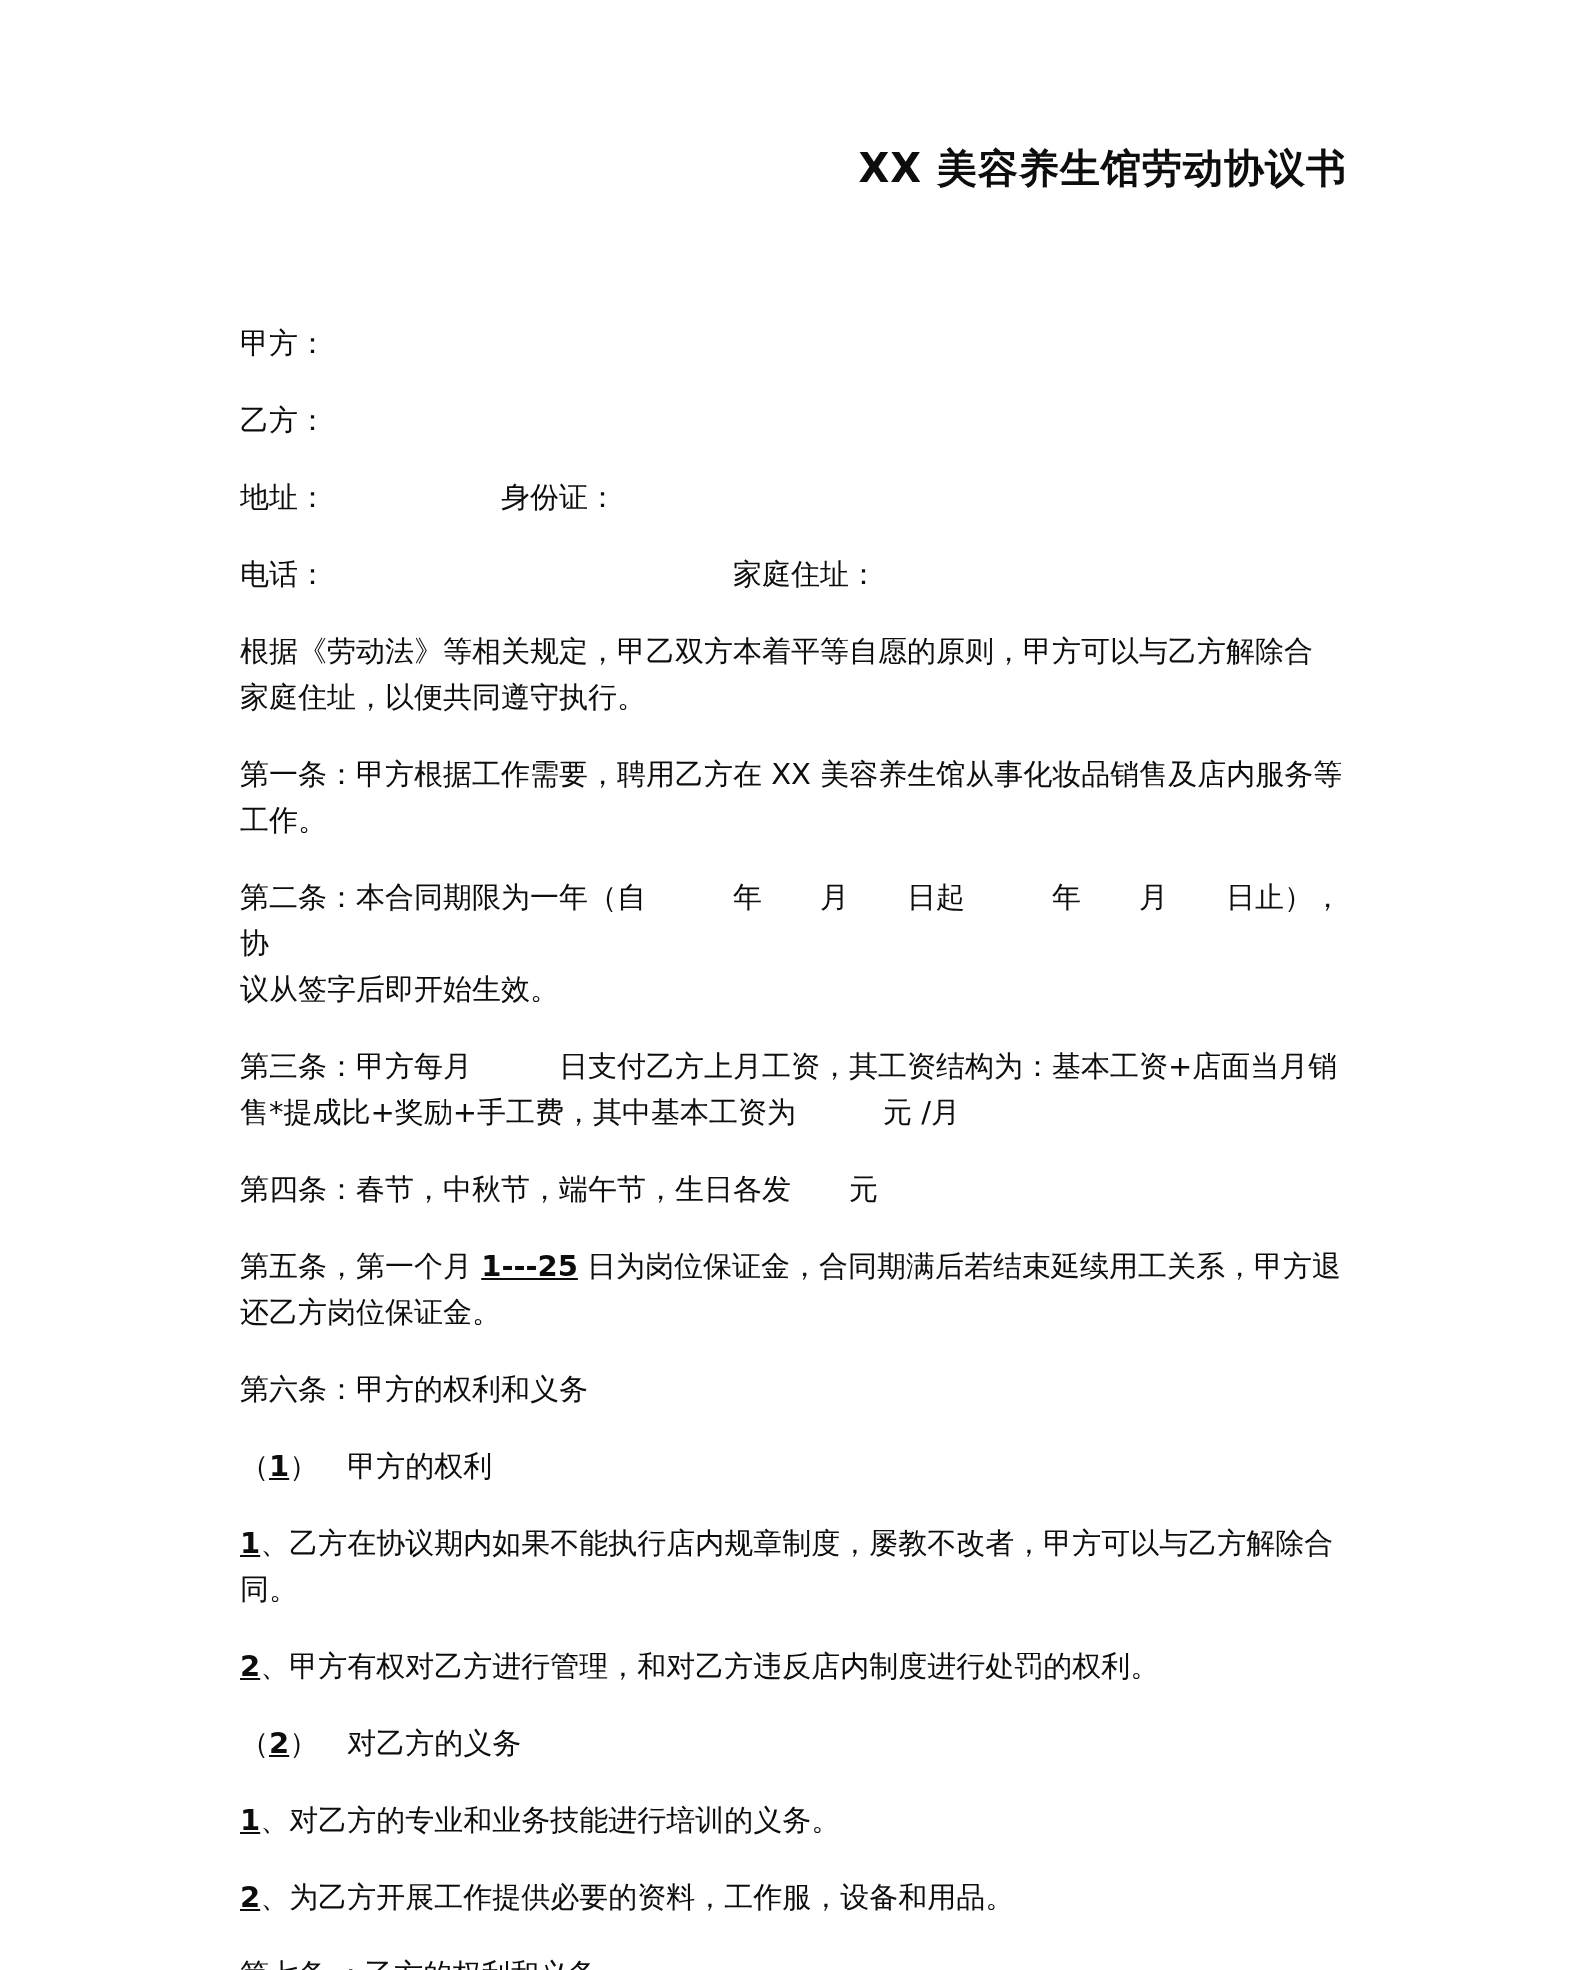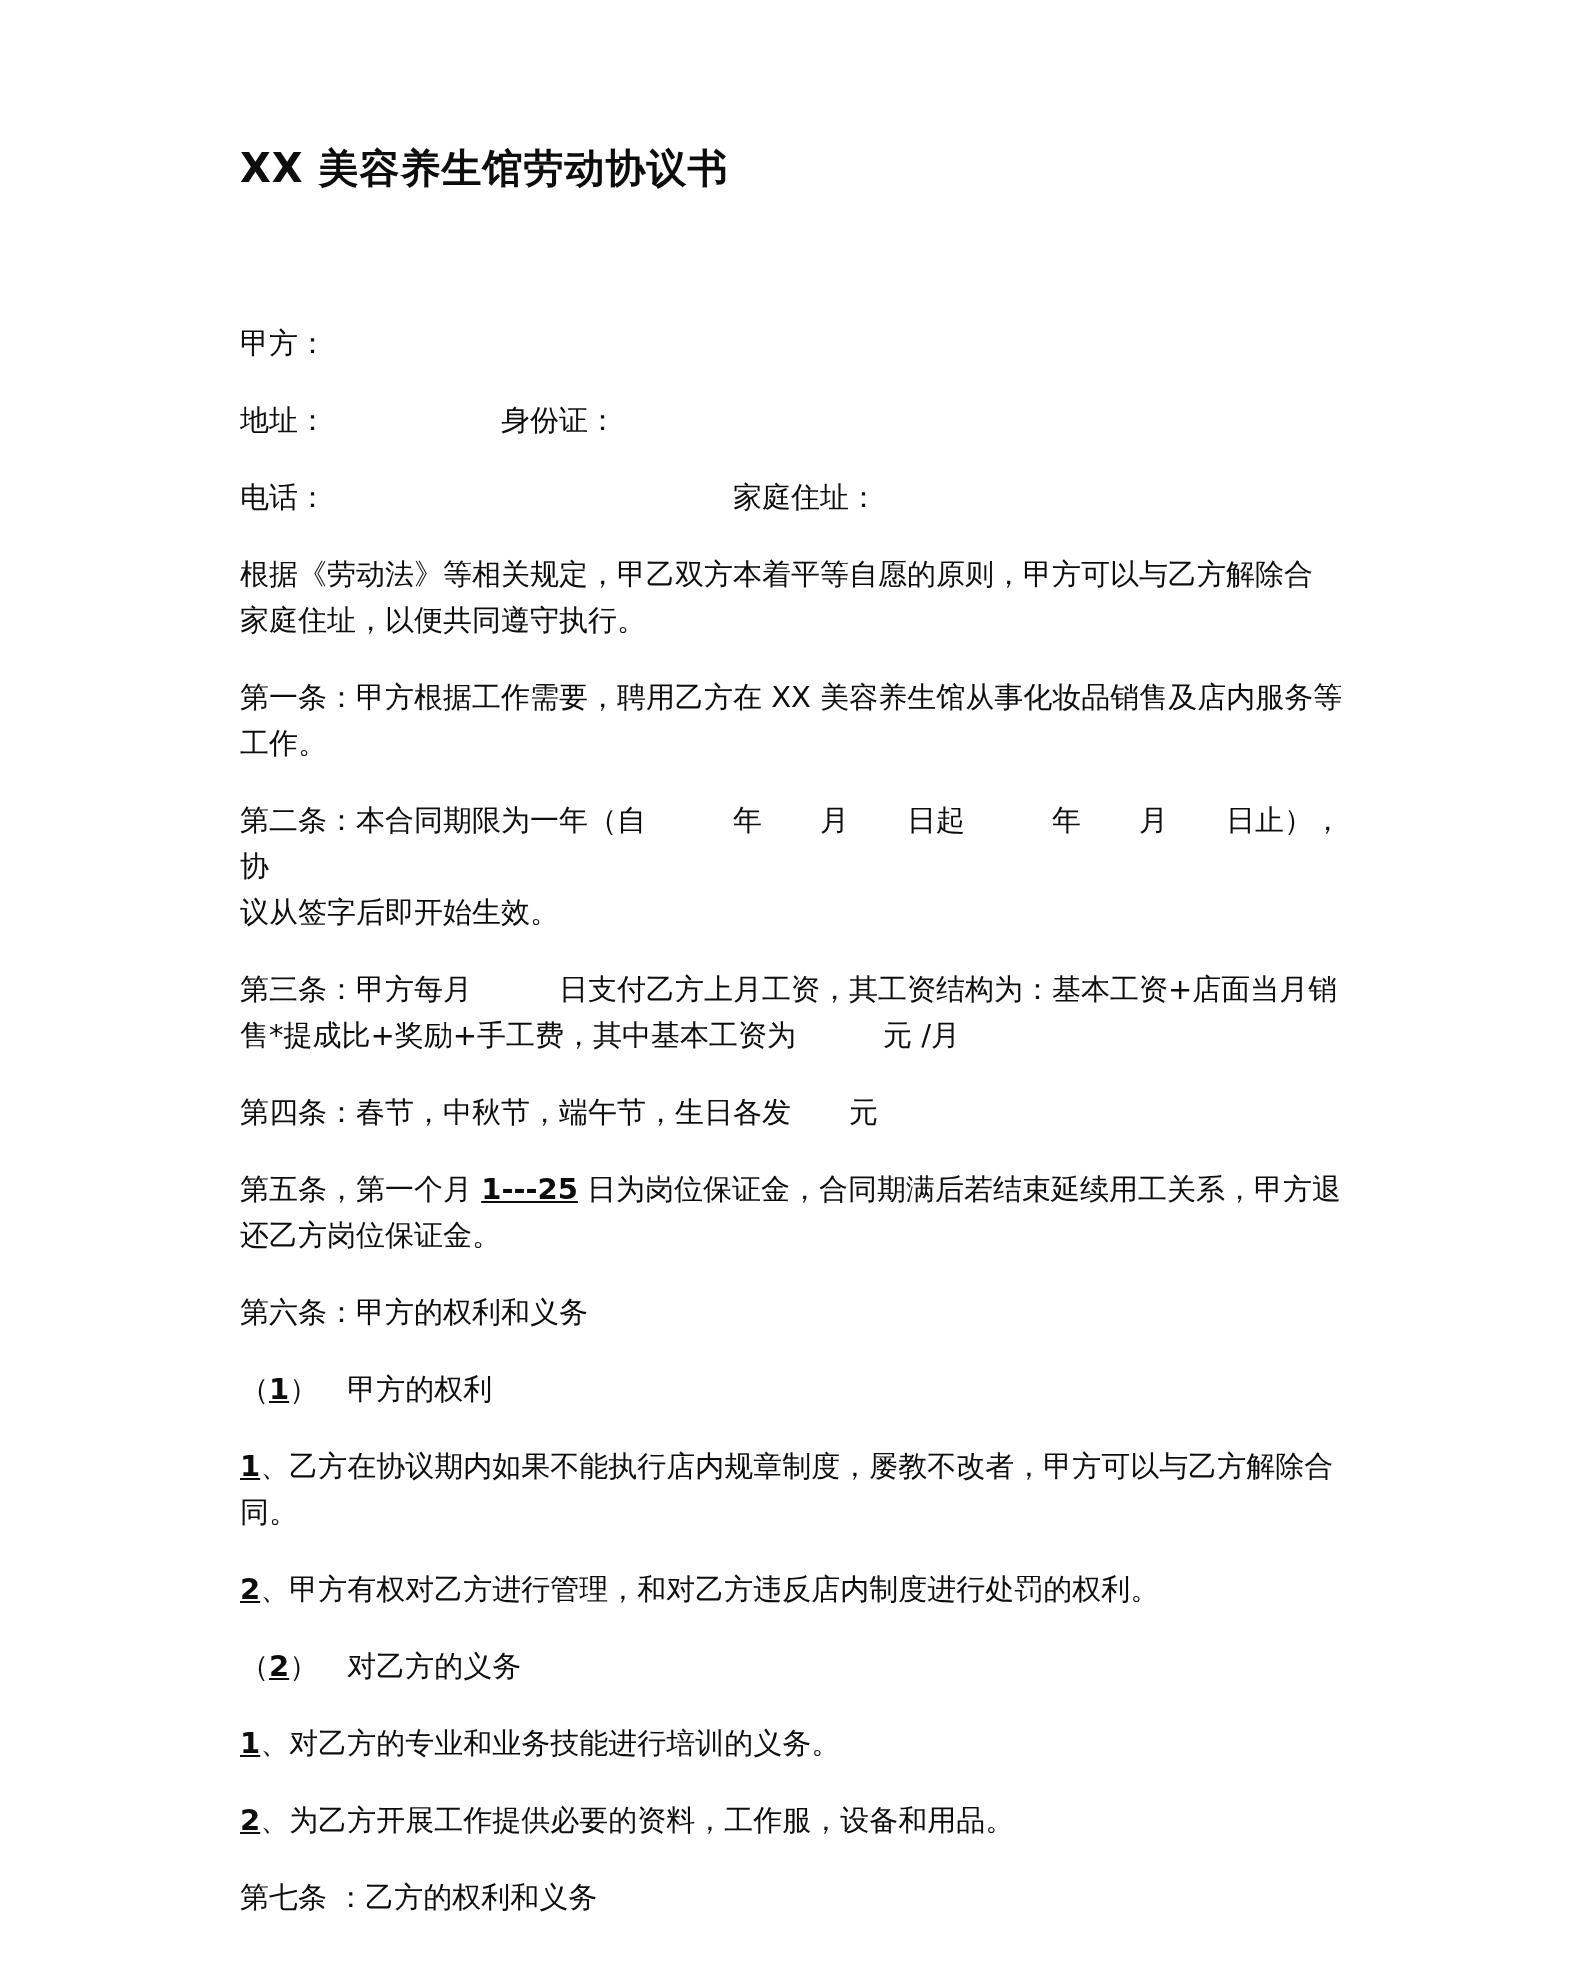--- a/index.html
+++ b/index.html
@@ -17,21 +17,21 @@
     font-family: "DejaVu Sans", sans-serif;
   }
   .doc {
     padding: 148px 240px 0 240px;
   }
   .title {
     margin: 0 0 131px 0;
     font-size: 40px;
     line-height: 41px;
     font-weight: 700;
-    text-align: left;
+    text-align: right;
     letter-spacing: 1px;
     white-space: pre-wrap;
   }
   .para {
     font-size: 29px;
     line-height: 46px;
     margin: 8px 0 31px 0;
   }
   .line {
     white-space: pre-wrap;
@@ -43,20 +43,23 @@
 </style>
 </head>
 <body>
 
 <div class="page">
   <div class="doc">
     <h1 class="title">XX 美容养生馆劳动协议书</h1>
     <div id="paragraphs">
         <div class="para">
           <div class="line">甲方：</div>
+        </div>
+        <div class="para">
+          <div class="line">乙方：</div>
         </div>
         <div class="para">
           <div class="line">地址：　　　　　　身份证：</div>
         </div>
         <div class="para">
           <div class="line">电话：　　　　　　　　　　　　　　家庭住址：</div>
         </div>
         <div class="para">
           <div class="line">根据《劳动法》等相关规定，甲乙双方本着平等自愿的原则，甲方可以与乙方解除合</div>
           <div class="line">家庭住址，以便共同遵守执行。</div>

